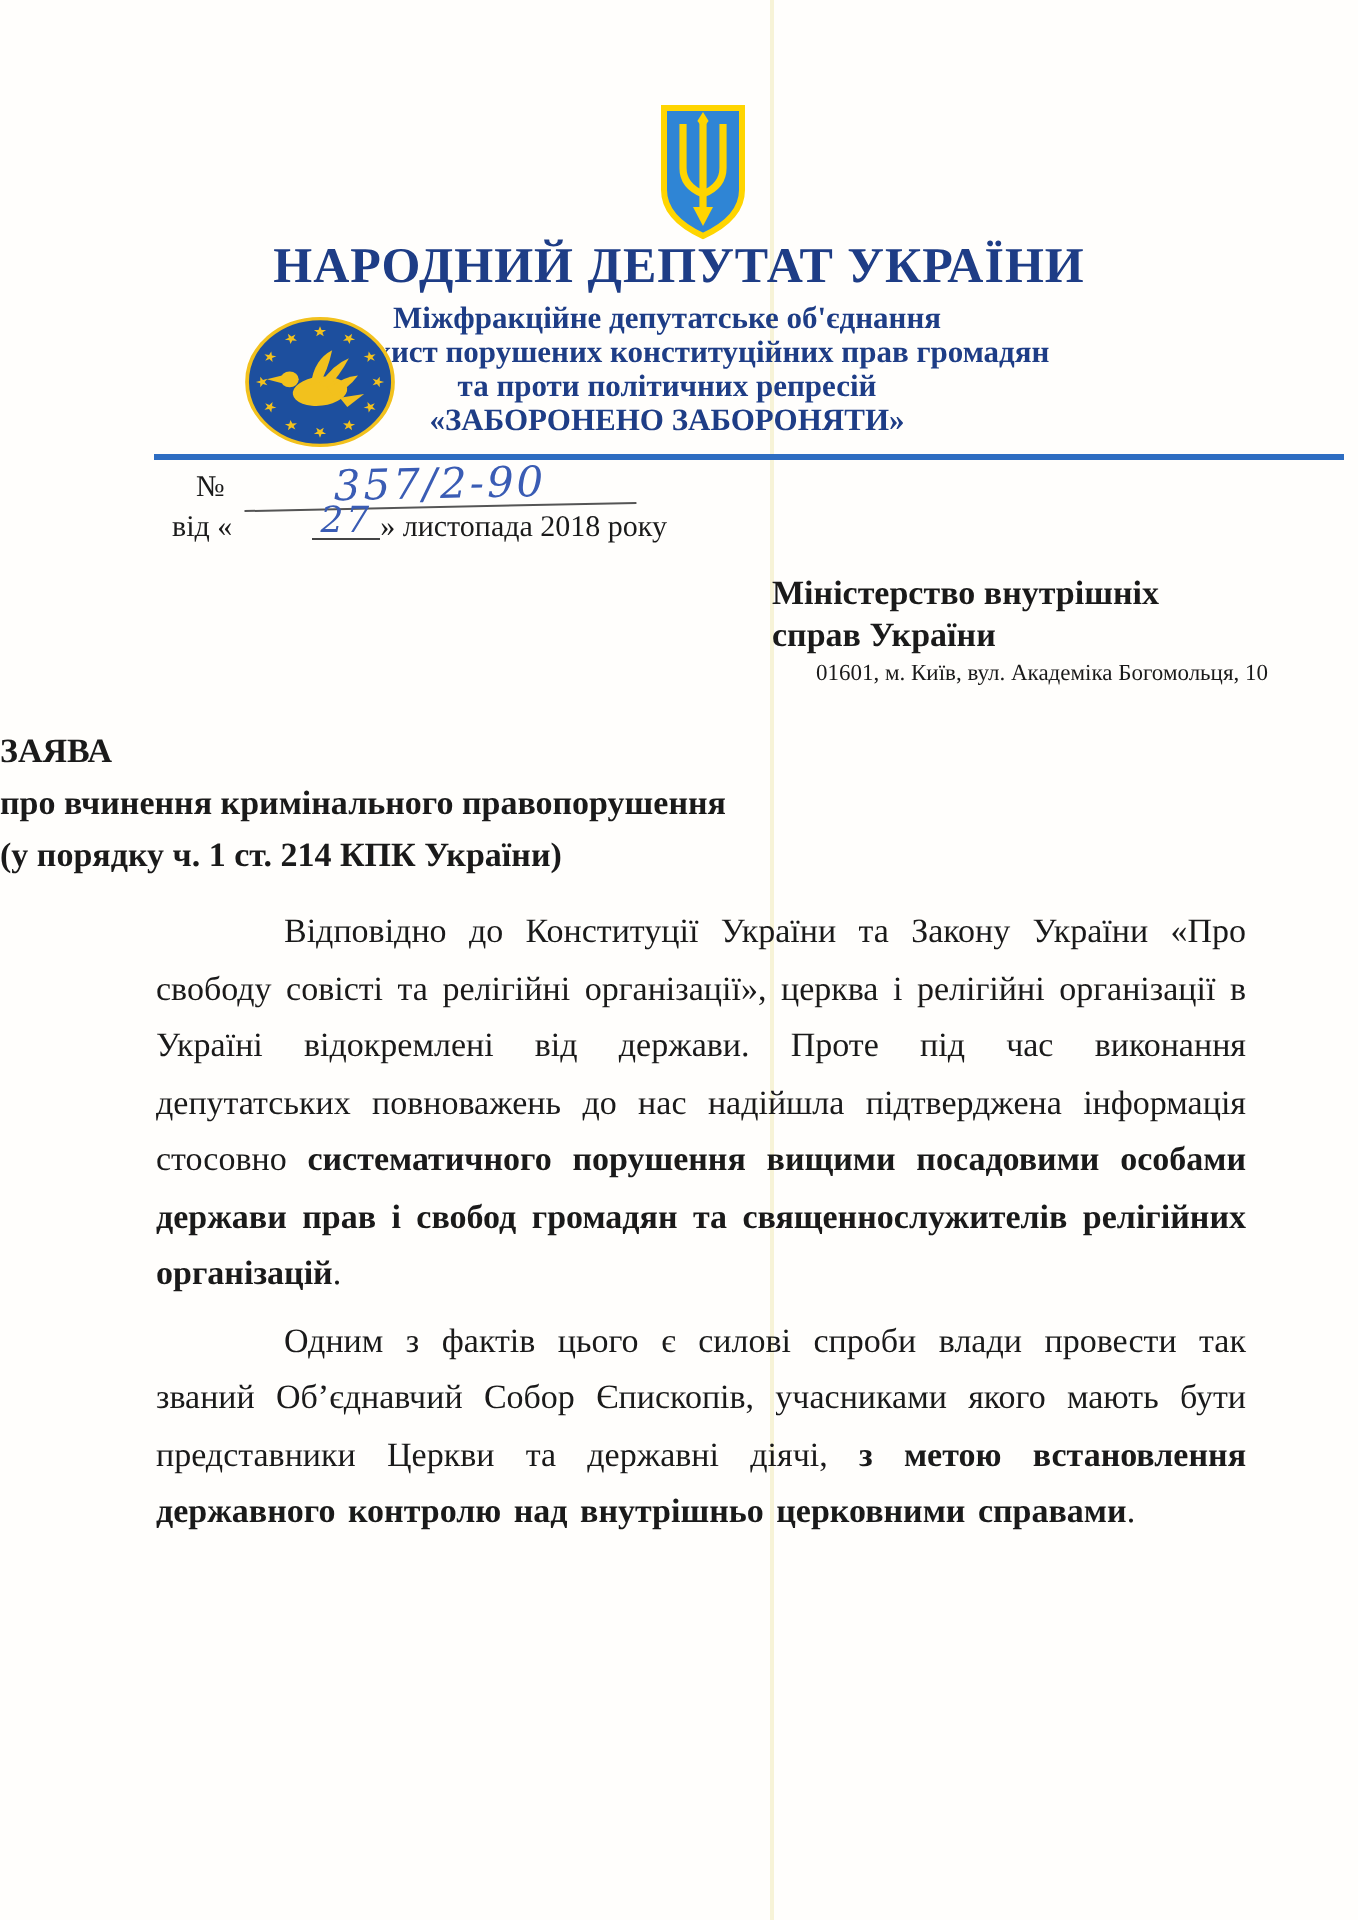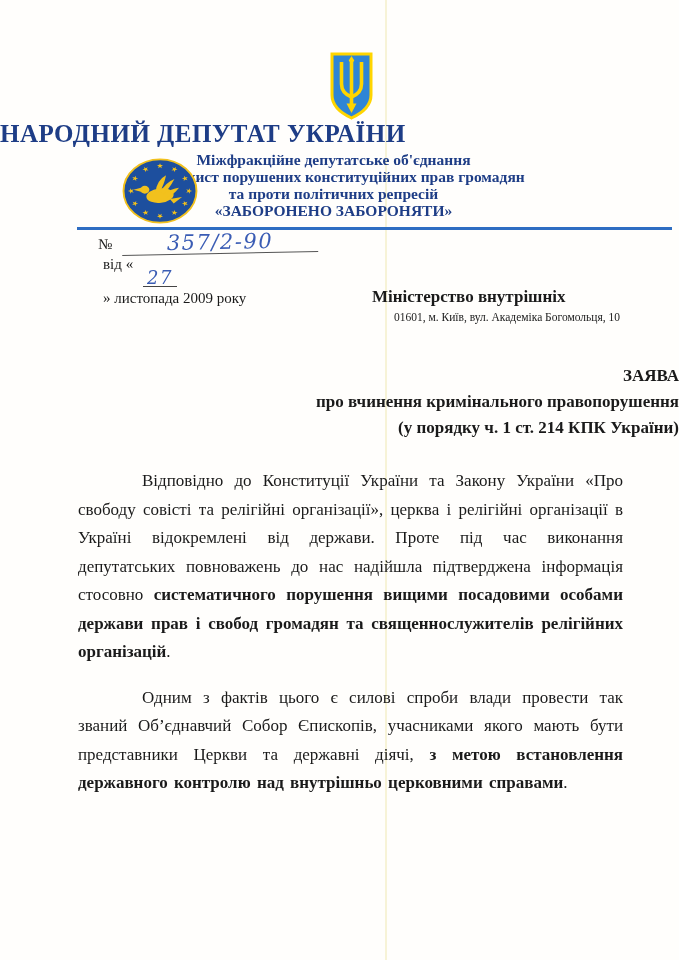--- a/index.html
+++ b/index.html
@@ -23,21 +23,21 @@
     background:var(--paper-white);
     overflow:hidden;
   }
   .scan-fold{
     position:absolute;left:385px;top:0;width:2px;height:100%;
     background:rgba(228,215,120,0.28);
   }
   
   .shield{position:absolute;left:329px;top:51px;width:45px;height:70px;}
   .header-title{
-    position:absolute;top:120px;left:0;right:0;
+    position:absolute;top:120px;left:0;right:0;text-align:center;
     font-size:25px;font-weight:bold;color:var(--header-navy);
     letter-spacing:0.5px;white-space:nowrap;
   }
   .header-subtitle{
     position:absolute;top:151px;left:0;right:12px;text-align:center;
     font-size:15.5px;font-weight:bold;color:var(--header-navy);
     line-height:17px;
   }
   .emblem{position:absolute;left:122px;top:158px;width:76px;height:66px;}
   .header-rule{
@@ -58,47 +58,47 @@
     letter-spacing:1.5px;
     margin-left:40px;
   }
   .hw-number{
     display:inline-block;width:196px;margin-left:10px;
     border-bottom:1.5px solid #555;
     font-size:21px;line-height:22px;
     text-align:center;transform:rotate(-1.2deg);
   }
   .ref-date{
-    position:absolute;left:103px;top:256px;
-    display:flex;align-items:flex-start;
-    font-size:15px;white-space:pre;flex-direction:column;
+    position:absolute;left:86px;top:256px;
+    display:flex;align-items:center;
+    font-size:15px;white-space:pre;
   }
   .hw-day{
     display:inline-block;width:34px;
     border-bottom:1.5px solid #444;
     font-size:18px;line-height:16px;text-align:center;
     position:relative;top:-3px;
   }
   
-  .addressee{position:absolute;left:372px;top:287px;width:270px;}
+  .addressee{position:absolute;left:386px;top:287px;width:270px;}
   .addressee .bold-line{font-size:17px;font-weight:bold;line-height:20.5px;}
   .addressee .address{font-size:11.5px;margin-top:3px;text-align:center;}
   
   .subject{
-    position:absolute;top:364px;left:0;right:0;text-align:right;
+    position:absolute;top:364px;left:0;right:0;text-align:left;
     font-size:17px;font-weight:bold;line-height:23px;
   }
   .subject div{margin-bottom:3px;}
   
   .body-text{
     position:absolute;left:78px;top:450px;width:545px;
     font-size:17px;line-height:28.5px;
     text-align:justify;word-spacing:2px;
   }
-  .body-text p{text-indent:64px;margin:17px 0 5px 0;}
+  .body-text p{text-indent:64px;margin:2px 0 5px 0;}
   .body-text .b{font-weight:bold;}
 </style>
 </head>
 <body>
 
 <div class="page">
 
   <div class="scan-fold"></div>
 
   <svg class="shield" viewBox="0 0 45 70" xmlns="http://www.w3.org/2000/svg">
@@ -150,25 +150,26 @@
   <div class="header-rule"></div>
 
   <div class="ref-number">
     <span class="label">№</span>
     <span class="handwriting hw-number">357/2-90</span>
   </div>
 
   <div class="ref-date">
     <span>від «</span>
     <span class="handwriting hw-day">27</span>
-    <span>» листопада 2009 року</span>
+    <span>» листопада 2018 року</span>
   </div>
 
   <div class="addressee">
     <div class="bold-line">Міністерство внутрішніх</div>
+    <div class="bold-line">справ України</div>
     <div class="address">01601, м. Київ, вул. Академіка Богомольця, 10</div>
   </div>
 
   <div class="subject">
     <div>ЗАЯВА</div>
     <div>про вчинення кримінального правопорушення</div>
     <div>(у порядку ч. 1 ст. 214 КПК України)</div>
   </div>
 
   <div class="body-text">

